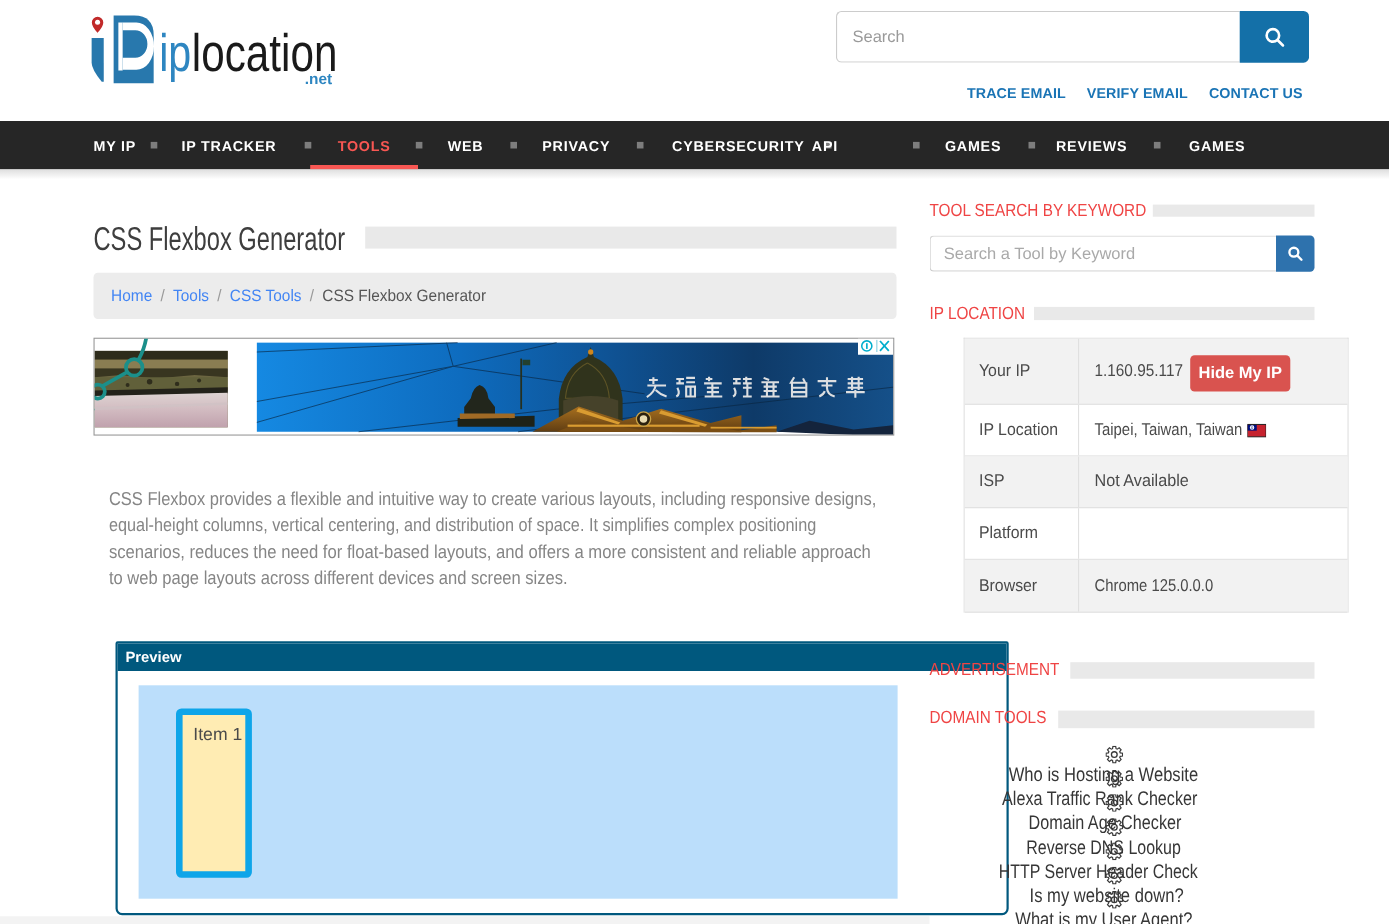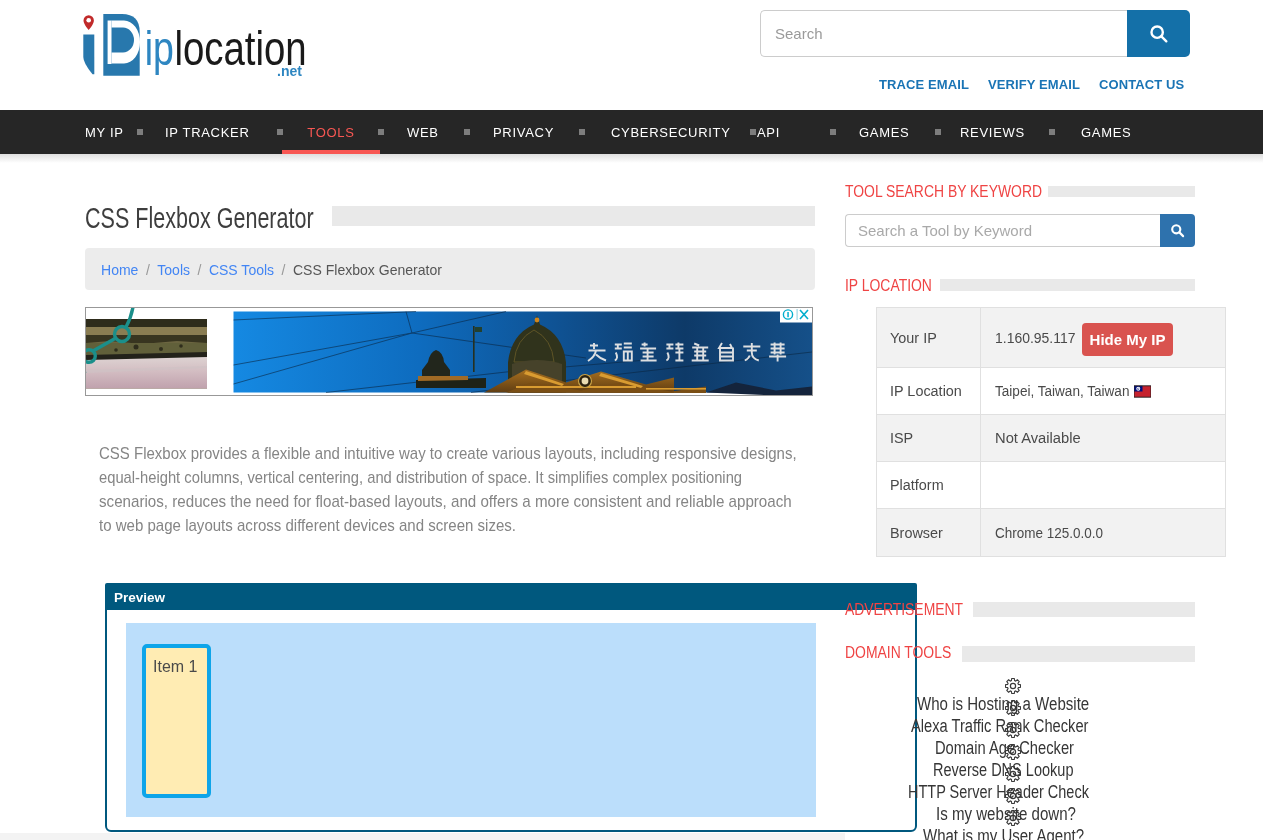--- a/index.html
+++ b/index.html
@@ -11,21 +11,21 @@
 #logo { left:80px; top:8px; }
 #hsearch { left:760px; top:10px; width:430px; height:47px; display:flex; }
 #hsearch input { flex:1; border:1px solid #ccc; border-right:none; border-radius:5px 0 0 5px; padding-left:14px; font:15px "Liberation Sans"; color:#999; }
 #hsearch input::placeholder { color:#9a9a9a; }
 .sbtn { background:#1470a8; border:none; border-radius:0 5px 5px 0; color:#fff; display:flex; align-items:center; justify-content:center; }
 #hsearch .sbtn { width:63px; }
 #hlinks span { position:absolute; top:77px; font-weight:bold; font-size:13px; color:#1a74b5; letter-spacing:0.1px; white-space:nowrap; }
 
 #nav { left:0; top:110px; width:1263px; height:44px; background:#262626; }
 #nav .inner { position:absolute; left:0; right:0; top:0; bottom:0; }
-#nav a { position:absolute; top:0; bottom:0; color:#fff; font-weight:normal; font-size:13px; letter-spacing:0.7px; display:flex; align-items:center; }
+#nav a { position:absolute; top:0; bottom:0; color:#fff; font-weight:bold; font-size:13px; letter-spacing:0.7px; display:flex; align-items:center; }
 #nav .sq { position:absolute; width:6px; height:6px; background:#7d7d7d; top:19px; }
 #nav a.act { color:#f85753; justify-content:center; }
 #nav a.act::after { content:''; position:absolute; left:0; right:0; bottom:0; height:4px; background:#f85753; }
 #navshadow { left:0; top:154px; width:1263px; height:9px; background:linear-gradient(#dedede,#ffffff); }
 
 .n { display:inline-block; transform-origin:0 50%; }
 
 #h1 { left:85px; top:201px; width:730px; height:34px; }
 #h1 .t { font-size:30px; color:#3e3e3e; white-space:nowrap; transform:scaleX(0.718); }
 #h1 .bar { position:absolute; top:5px; height:20px; background:#e9e9e9; right:0; }
@@ -36,21 +36,21 @@
 .crumb span.sep { margin:0 8px; color:#999; }
 
 #ad { left:85px; top:307px; width:728px; height:89px; background:#fff; border:1px solid #989898; }
 
 #para { left:99px; top:442px; font-size:17px; color:#858585; line-height:24px; white-space:nowrap; }
 #para .p1{transform:scaleX(0.882)} #para .p2{transform:scaleX(0.868)} #para .p3{transform:scaleX(0.891)} #para .p4{transform:scaleX(0.885)}
 
 #prev { left:85px; top:583px; width:812px; height:249px; border:2px solid #00587e; border-radius:2px 2px 6px 6px; background:#fff;margin-left:20px; }
 #prev .hd { background:#00587e; color:#fff; font-weight:bold; font-size:13.5px; height:25px; line-height:25px; padding-left:7px; }
 #prev .area { position:absolute; left:19px; top:38px; width:690px; height:194px; background:#bbdefb; }
-#prev .item { position:absolute; left:16px; top:21px; width:69px; height:154px; background:#ffecb3; border:4px solid #0ea5e9; border-radius:5px; font-size:16px; color:#4a4a4a; padding:10px 0 0 7px; }
+#prev .item { position:absolute; left:34px; top:21px; width:69px; height:154px; background:#ffecb3; border:6px solid #0ea5e9; border-radius:5px; font-size:16px; color:#4a4a4a; padding:10px 0 0 7px;text-align:center; }
 
 .sb-h { position:absolute; font-size:16px; color:#ef4444; white-space:nowrap; }
 .sb-h .n { transform:scaleX(0.87); }
 .sb-h .bar { position:absolute; background:#e9e9e9; right:0; }
 #sh1 { left:845px; top:183px; width:350px; }
 #ssearch { left:845px; top:214px; width:350px; height:33px; display:flex; }
 #ssearch input { flex:1; border:1px solid #ccc; border-right:none; border-radius:4px 0 0 4px; padding-left:12px; font:15px "Liberation Sans"; color:#aaa; min-width:0;}
 #ssearch input::placeholder { color:#a9a9a9; }
 #ssearch .sbtn { width:35px; background:#2e72ad; border-radius:0 4px 4px 0; }
 #sh2 { left:845px; top:277px; width:350px; }
@@ -102,21 +102,21 @@
     <a style="left:165px">IP TRACKER</a>
         <span class="sq" style="left:277px"></span>
     <a class="act" style="left:282px;width:98px">TOOLS</a>
         <span class="sq" style="left:378px"></span>
     <a style="left:407px">WEB</a>
         <span class="sq" style="left:464px"></span>
     <a style="left:493px">PRIVACY</a>
         <span class="sq" style="left:579px"></span>
     <a style="left:611px">CYBERSECURITY</a>
         <span class="sq" style="left:750px"></span>
-    <a style="left:757px">API</a>
+    <a style="left:738px">API</a>
         <span class="sq" style="left:830px"></span>
     <a style="left:859px">GAMES</a>
         <span class="sq" style="left:935px"></span>
     <a style="left:960px">REVIEWS</a>
         <span class="sq" style="left:1049px"></span>
     <a style="left:1081px">GAMES</a>
   </div>
     </div>
   <div id="navshadow" class="abs"></div>
   <div id="h1" class="abs"><span class="t n">CSS Flexbox Generator</span><span class="bar" style="left:247px"></span></div>

